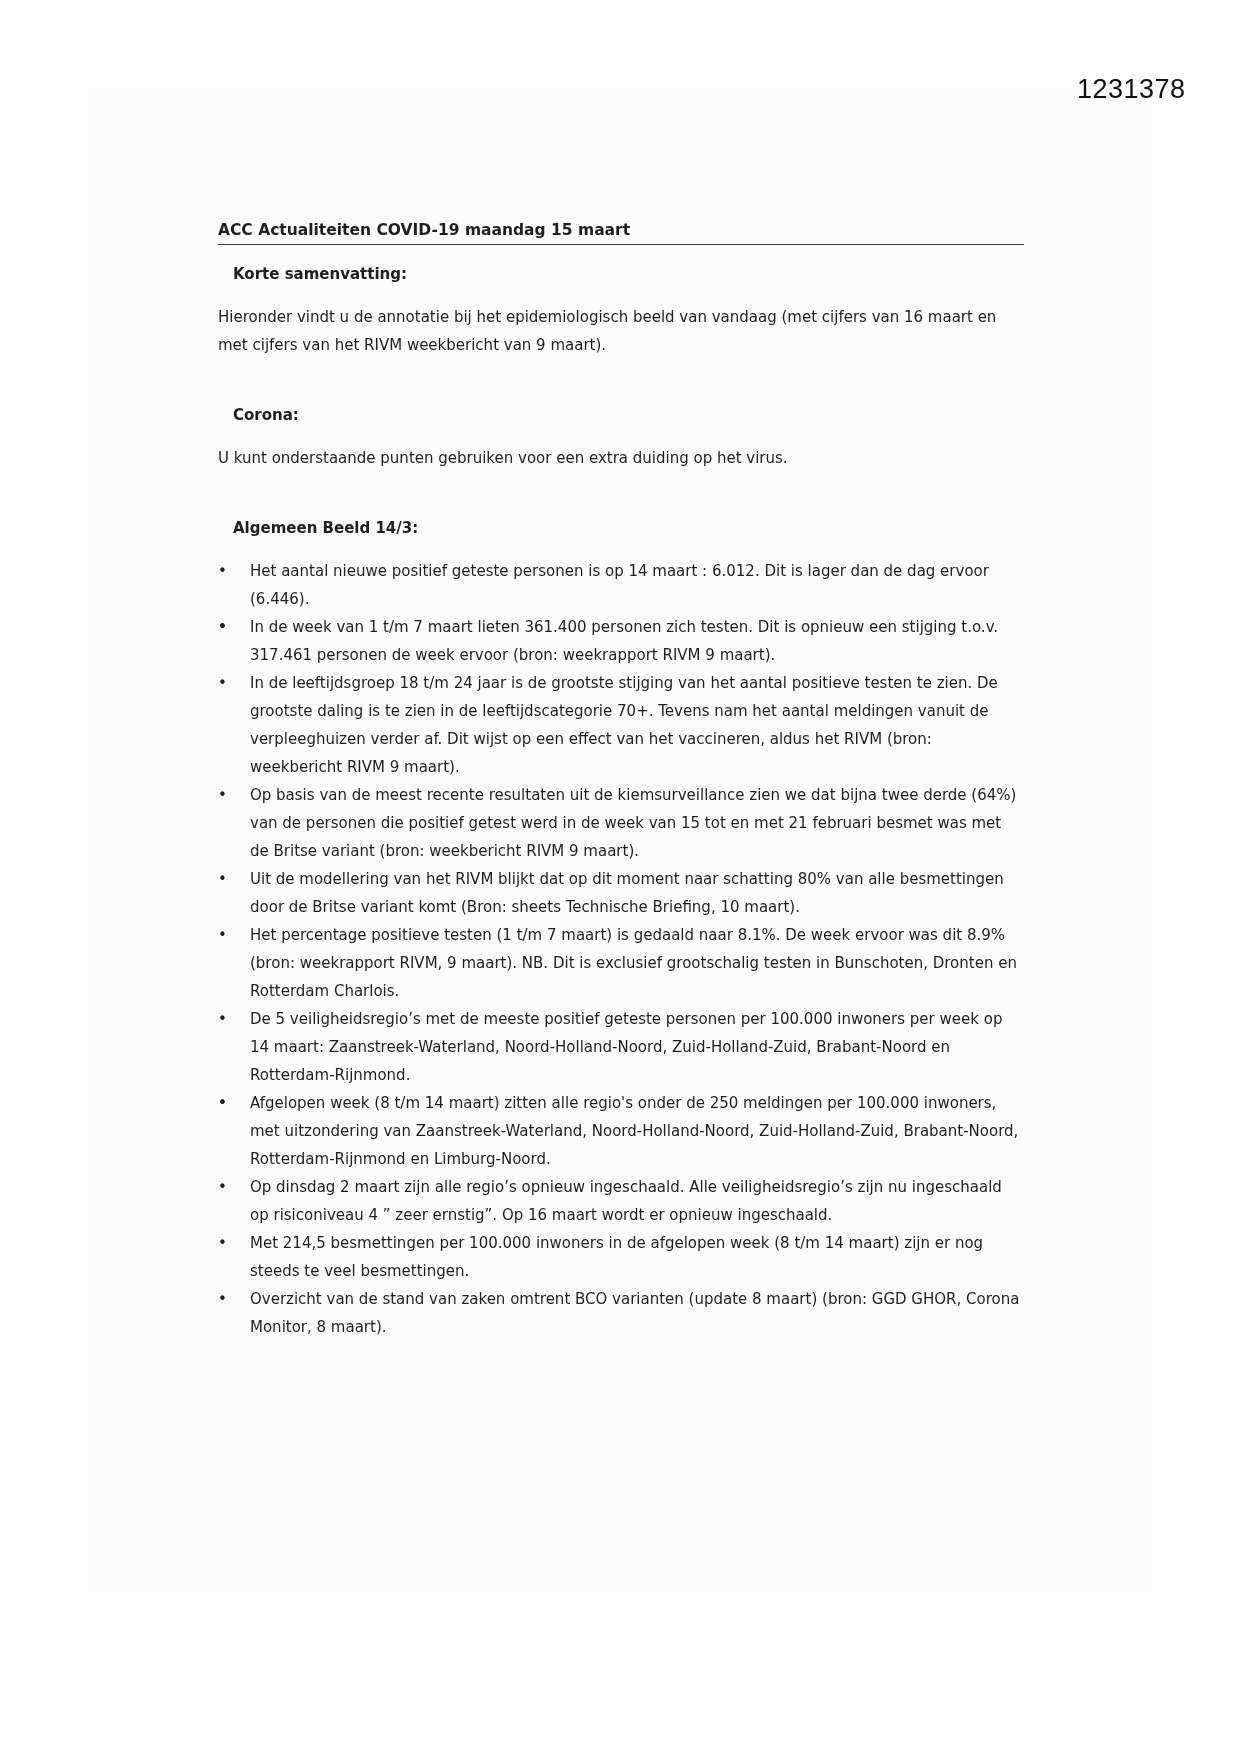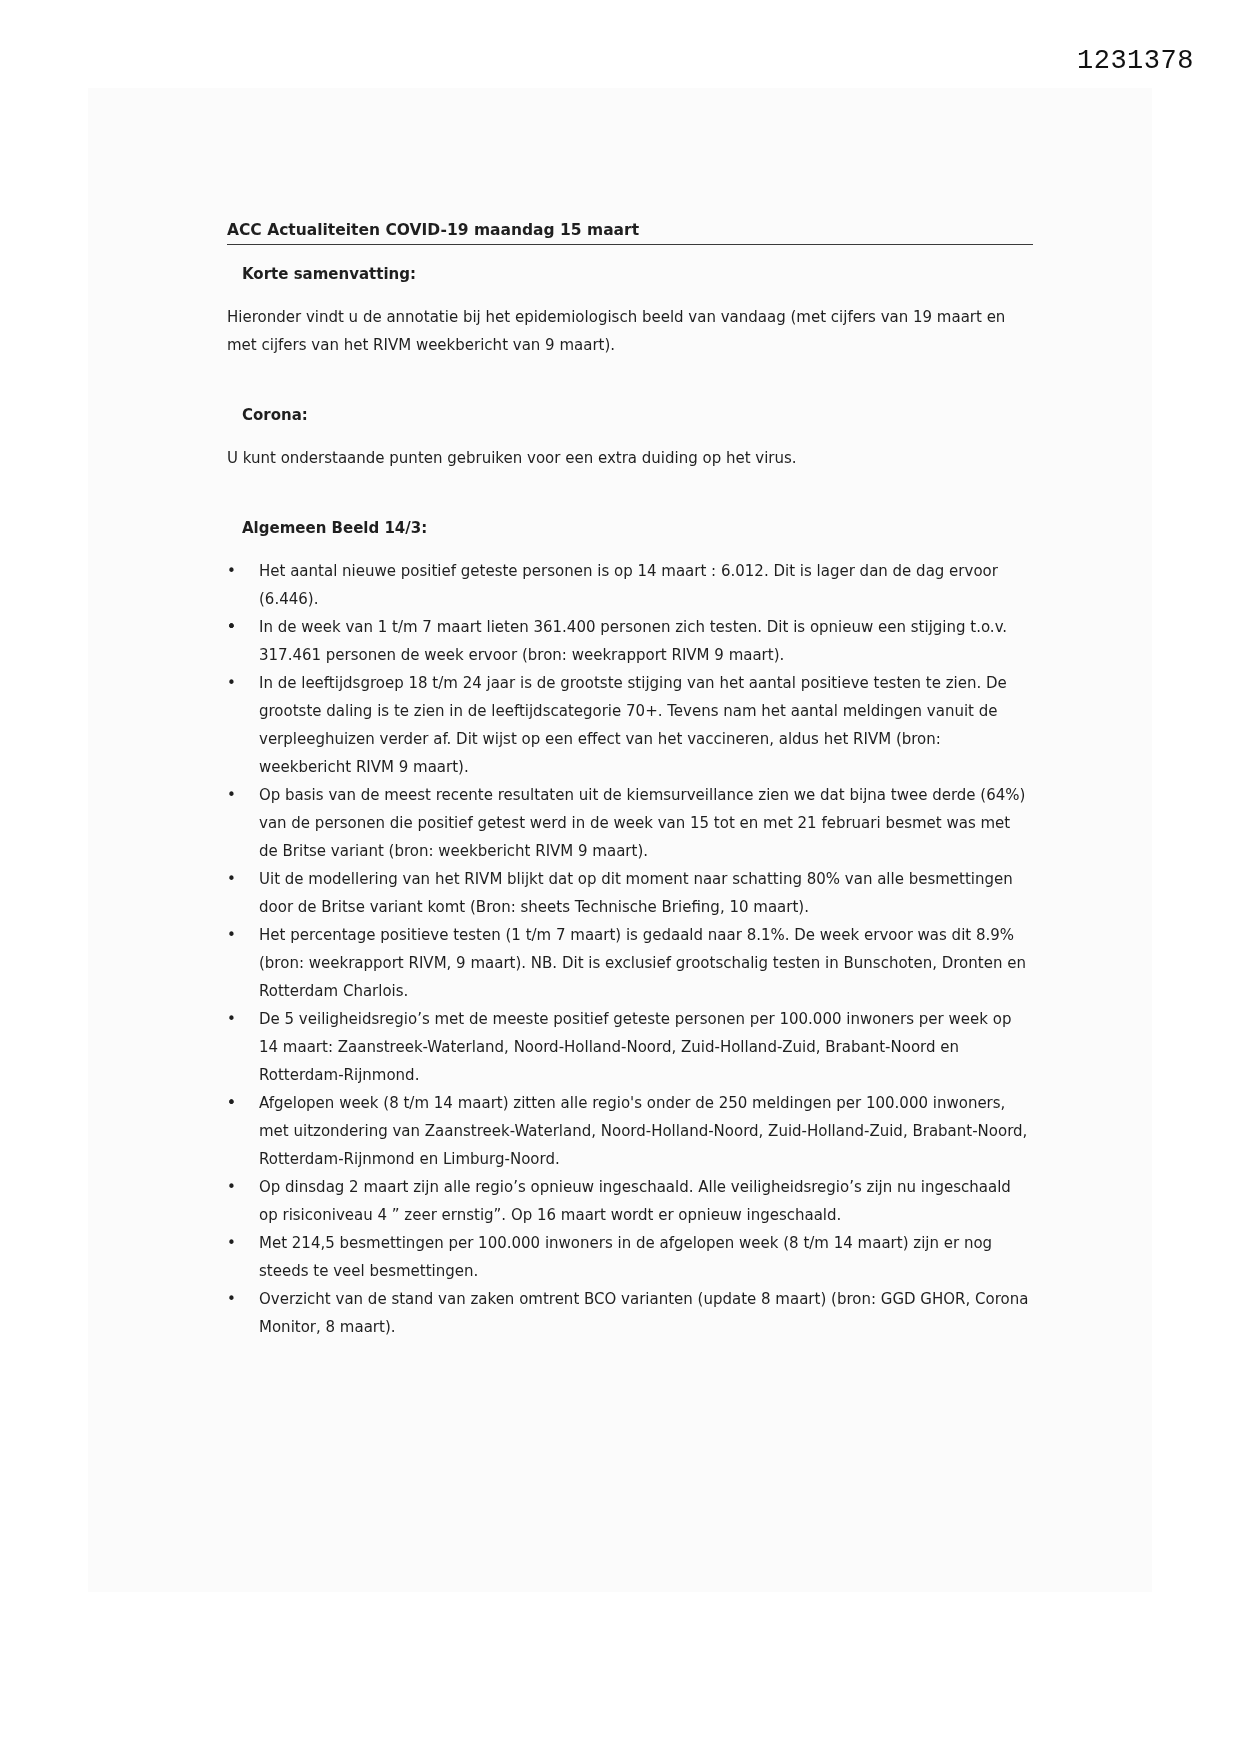--- a/index.html
+++ b/index.html
@@ -10,38 +10,38 @@
     body {
       width: 1241px;
       height: 1754px;
       position: relative;
       overflow: hidden;
       font-family: "Liberation Sans", sans-serif;
       color: #1a1a1a;
     }
     .doc-id {
       position: absolute;
-      top: 46px;
+      top: 74px;
       left: 1077px;
-      font-family: Liberation Mono, monospace;
+      font-family: Liberation Sans, sans-serif;
       font-size: 27px;
       color: #111111;
       letter-spacing: 0.5px;
     }
     .scan-area {
       position: absolute;
       left: 88px;
       top: 88px;
       width: 1064px;
       height: 1504px;
       background: #fbfbfb;
     }
     .content {
       position: absolute;
-      left: 227px;
+      left: 218px;
       top: 218px;
       width: 806px;
       font-family: "DejaVu Sans", sans-serif;
       font-size: 15px;
       line-height: 28px;
       color: #1f1f1f;
     }
     .title {
       font-weight: bold;
       font-size: 15.5px;
@@ -87,21 +87,21 @@
 
 <div class="scan-area"></div>
 
 <div class="doc-id">1231378</div>
 
 <div class="content">
   <div class="title">ACC Actualiteiten COVID-19 maandag 15 maart</div>
 
   <div>
     <p class="section-heading">Korte samenvatting:</p>
-    <p class="para">Hieronder vindt u de annotatie bij het epidemiologisch beeld van vandaag (met cijfers van 19 maart en met cijfers van het RIVM weekbericht van 9 maart).</p>
+    <p class="para">Hieronder vindt u de annotatie bij het epidemiologisch beeld van vandaag (met cijfers van 16 maart en met cijfers van het RIVM weekbericht van 9 maart).</p>
   </div>
 
   <div class="gap"></div>
 
   <div>
     <p class="section-heading">Corona:</p>
     <p class="para">U kunt onderstaande punten gebruiken voor een extra duiding op het virus.</p>
   </div>
 
   <div class="gap"></div>

